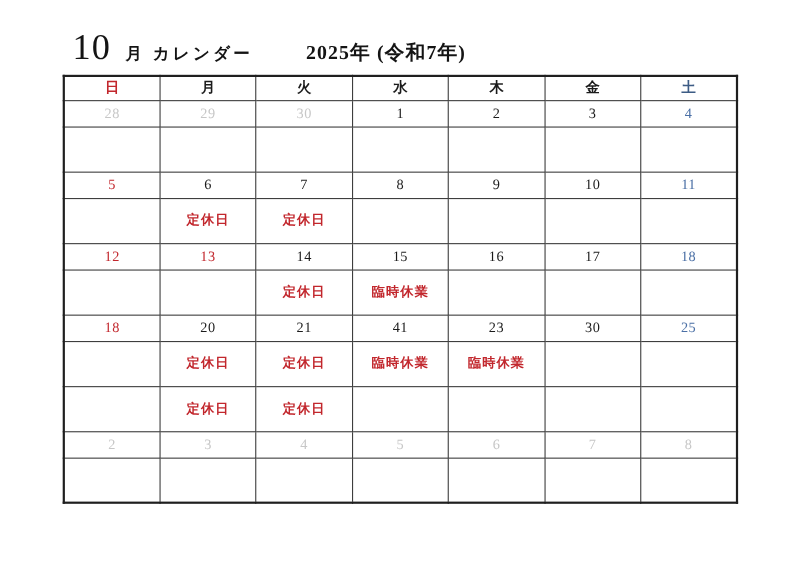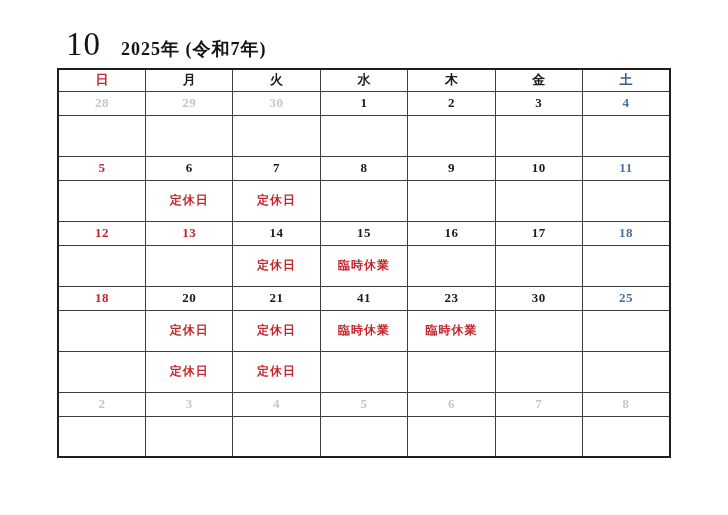--- a/index.html
+++ b/index.html
@@ -8,50 +8,51 @@
     font-family:"Liberation Serif","DejaVu Serif",serif;
     -webkit-font-smoothing:antialiased;
   }
   
   .title{
     position:absolute;left:66px;top:26px;display:flex;align-items:baseline;
     color:#141414;white-space:nowrap;
   }
   .title .num{font-size:33px;font-weight:400;letter-spacing:1px;}
   .title .lbl{font-size:15px;font-weight:700;margin-left:13px;letter-spacing:3px;}
-  .title .year{font-size:18px;font-weight:700;margin-left:20px;letter-spacing:1px;}
+  .title .year{font-size:18px;font-weight:700;margin-left:48px;letter-spacing:1px;}
   
   table.cal{
     position:absolute;left:57px;top:68px;width:614px;
     border-collapse:collapse;table-layout:fixed;
     border:2px solid #1f1f1f;
   }
   .cal th,.cal td{
     border:1px solid #3e3e3e;
     text-align:center;vertical-align:middle;
     padding:0;overflow:hidden;white-space:nowrap;
   }
   tr.hr{height:22px;}
   .cal th{font-size:13px;font-weight:700;color:#1b1b1b;}
   tr.dr{height:24px;}
-  tr.dr td{font-size:13px;font-weight:700;color:#1b1b1b;letter-spacing:0.5px;text-align:center;}
+  tr.dr td{font-size:13px;font-weight:400;color:#1b1b1b;letter-spacing:0.5px;text-align:center;}
   tr.nr{height:41px;}
   tr.nr td{font-size:12px;font-weight:700;color:#c2272d;letter-spacing:1px;}
   
   .cal [data-color="red"]{color:#c2272d;}
   .cal th[data-color="blue"]{color:#3d5c85;}
   .cal td[data-color="blue"]{color:#4a6fa5;}
   .cal [data-color="gray"]{color:#c7c7c7;}
   .cal [data-color="black"]{color:#1b1b1b;}
 </style>
 </head>
 <body>
 
 <div class="title">
   <span class="num">10</span>
+  <span class="lbl">月 カレンダー</span>
   <span class="year">2025年 (令和7年)</span>
 </div>
 
 <table class="cal">
   <tbody>
       <tr class="hr">
     <th data-color="red">日</th>
     <th data-color="black">月</th>
     <th data-color="black">火</th>
     <th data-color="black">水</th>

